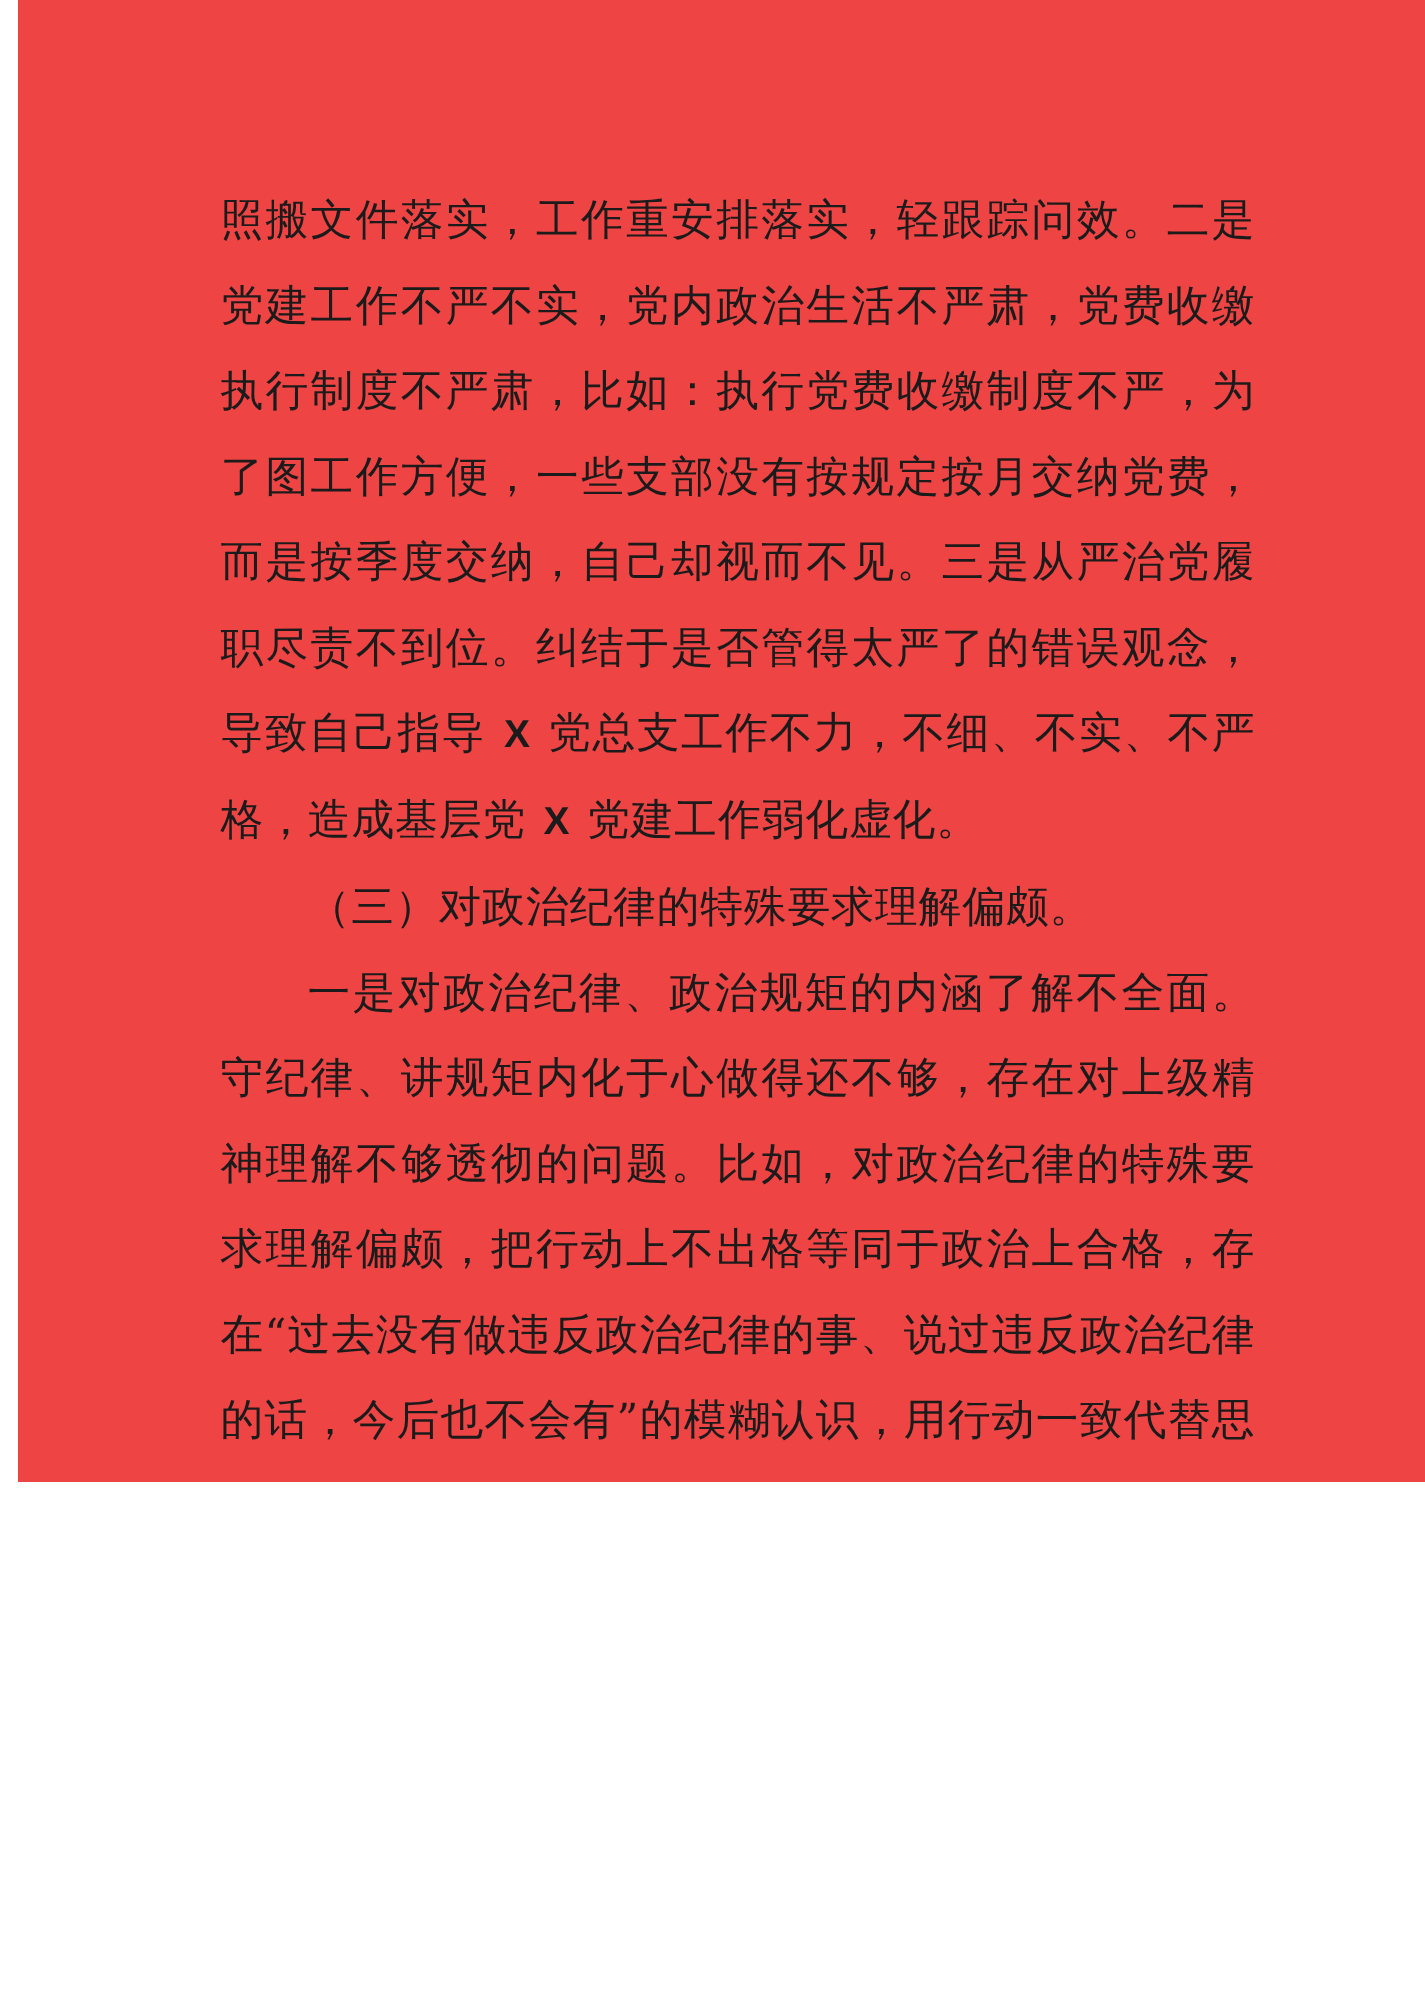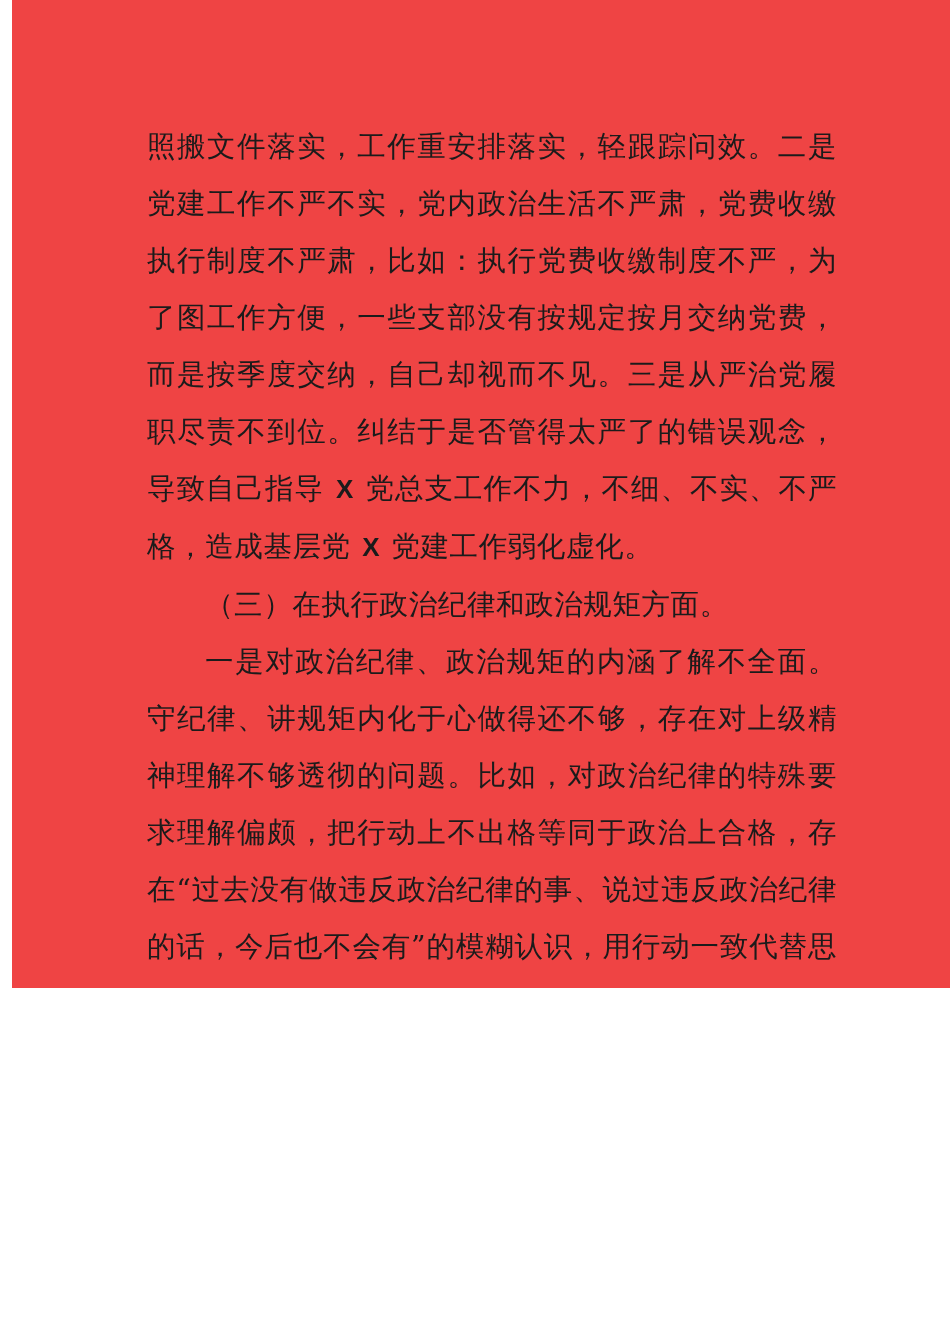--- a/index.html
+++ b/index.html
@@ -50,18 +50,18 @@
   }
 </style>
 </head>
 <body>
 
 <div class="page">
   <div class="doc-body">
 
     <p class="para cont">照搬文件落实，工作重安排落实，轻跟踪问效。二是党建工作不严不实，党内政治生活不严肃，党费收缴执行制度不严肃，比如：执行党费收缴制度不严，为了图工作方便，一些支部没有按规定按月交纳党费，而是按季度交纳，自己却视而不见。三是从严治党履职尽责不到位。纠结于是否管得太严了的错误观念，导致自己指导 <span class="latin">X</span> 党总支工作不力，不细、不实、不严格，造成基层党 <span class="latin">X</span> 党建工作弱化虚化。</p>
 
-    <p class="para indent">（三）在执行政治纪律和政治规矩方面。</p>
+    <p class="para indent">（三）对政治纪律的特殊要求理解偏颇。</p>
 
     <p class="para indent">一是对政治纪律、政治规矩的内涵了解不全面。守纪律、讲规矩内化于心做得还不够，存在对上级精神理解不够透彻的问题。比如，对政治纪律的特殊要求理解偏颇，把行动上不出格等同于政治上合格，存在“过去没有做违反政治纪律的事、说过违反政治纪律的话，今后也不会有”的模糊认识，用行动一致代替思想一致。二是执行政治规矩有偏差。在履职过程中，我始终坚持遵守政治纪律和政治规矩，但在政治敏感性和鉴别力方面仍有待提高。对于某些不健康的言论，我虽未盲目跟风，但也未能主动进行纠正，未能充分体现应有的原则性。三是执行政治纪律不严格。在工作中对全县党员干部的政治规矩教育和监督管理还不够到位，往往只停留在原则性要求上，缺乏具体的监督和管理办法，需要进一步强化对党员干部的政治规矩教育和日常管理。</p>
 
   </div>
 </div>
 
 </body></html>

